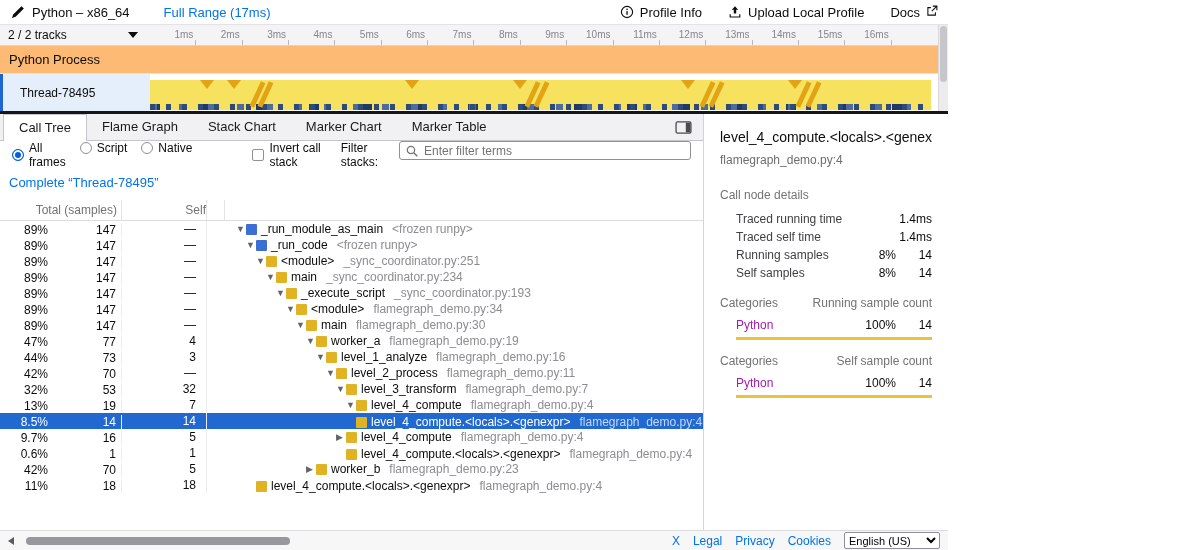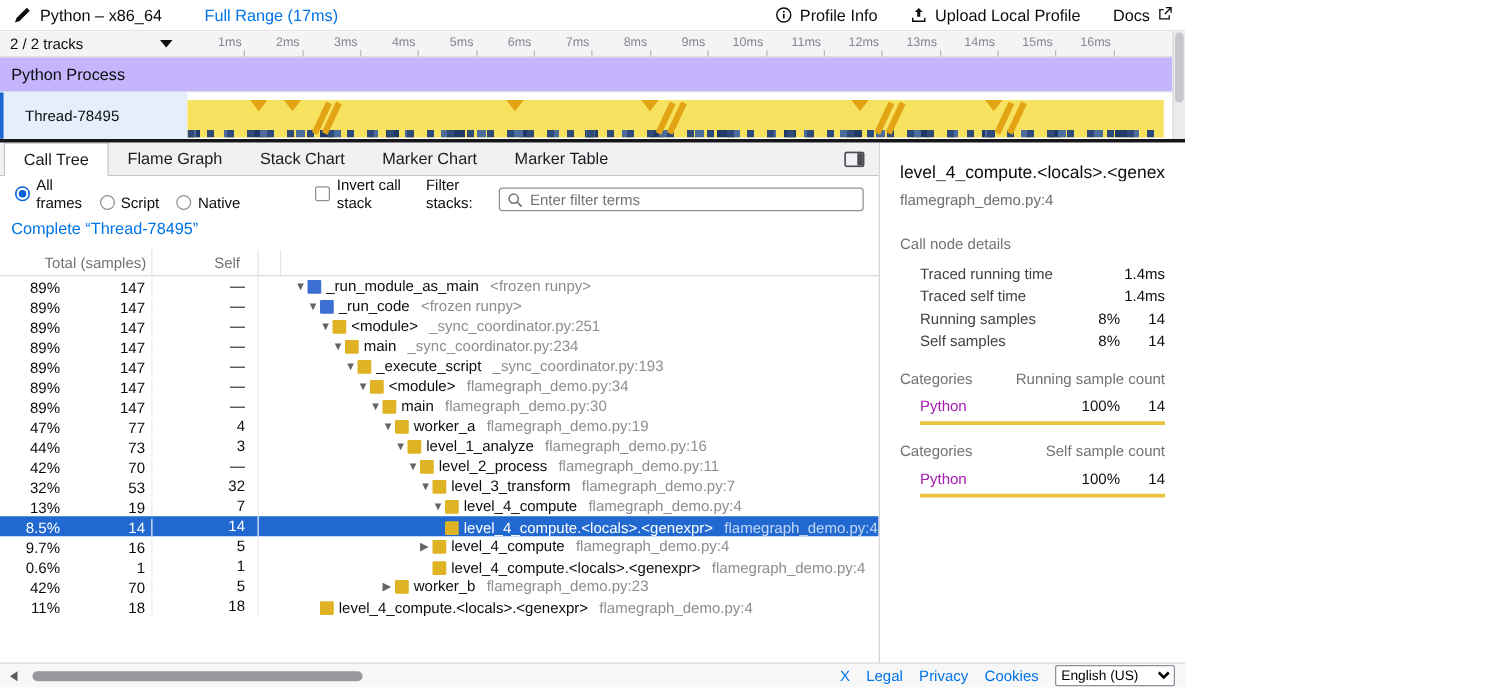--- a/index.html
+++ b/index.html
@@ -25,21 +25,21 @@
 
   .ruler-row{height:21px;display:flex;margin-right:10px;background:#f4f4f6;border-bottom:1px solid #d6d6d9}
   .tracks-select{width:150px;display:flex;align-items:center;padding:0 8px;cursor:pointer}
   .caret{margin-left:auto;margin-right:4px;width:0;height:0;border-left:5px solid transparent;
          border-right:5px solid transparent;border-top:6px solid #0c0c0d}
   .ruler{flex:1;position:relative}
   .ruler-tick{position:absolute;top:0;bottom:0;width:0}
   .ruler-tick::after{content:"";position:absolute;right:0;bottom:0;width:1px;height:5px;background:#b9b9be}
   .tick-label{position:absolute;right:3px;top:4px;font-size:10px;color:#85858c;white-space:nowrap}
 
-  .process-row{height:28px;line-height:27px;padding-left:9px;font-size:13px;background:#c4b5fd;
+  .process-row{height:28px;line-height:27px;padding-left:9px;font-size:13px;background:#fdba74;
                border-bottom:1px solid #e5e5e8;margin-right:10px}
 
   .thread-row{height:37px;display:flex;margin-right:10px;background:#fff}
   .thread-accent{width:3px;background:#1f66d4;flex:0 0 auto}
   .thread-label{width:147px;flex:0 0 auto;background:#e4effb;font-size:12px;display:flex;
                 align-items:center;padding-left:17px}
   .graph{flex:1;position:relative;background:#fff}
   .band{position:absolute;left:0;top:6px;bottom:1px;right:7px;background:#f6e25f;overflow:hidden}
   .marker-tri{position:absolute;top:0;width:0;height:0;margin-left:-7px;
               border-left:7px solid transparent;border-right:7px solid transparent;border-top:9px solid #e2a414}
@@ -53,40 +53,40 @@
   
   .main{flex:1;display:flex;min-height:0}
   .panel{flex:1;min-width:0;display:flex;flex-direction:column;background:#fff}
 
   .tabbar{flex:0 0 26px;display:flex;background:#f1f1f3;border-bottom:1px solid #c5c5c9;padding-left:3px}
   .tab{padding:0 15px;line-height:26px;font-size:13px;color:#1a1a1e;cursor:pointer}
   .tab.selected{background:#fff;border:1px solid #c5c5c9;border-bottom:none;margin-bottom:-1px;line-height:25px}
   .sidebar-toggle{margin-left:auto;margin-right:9px;align-self:center;background:none;border:none;
                   padding:2px;cursor:pointer;display:flex}
 
-  .settings{flex:0 0 26px;display:flex;align-items:flex-end;padding:0 12px;background:#fff}
+  .settings{flex:0 0 26px;display:flex;align-items:flex-start;padding:0 12px;background:#fff}
   .radio-opt,.check-opt{display:flex;align-items:center;gap:5px;margin-right:14px;cursor:pointer}
   .radio{width:12px;height:12px;border-radius:50%;border:1px solid #8f8f9d;background:#fff;flex:0 0 auto}
   .radio.checked{background:#0060df;border-color:#0060df;box-shadow:inset 0 0 0 2px #fff}
   .check-opt{margin-left:46px}
   .checkbox{width:12px;height:12px;border:1px solid #8f8f9d;border-radius:2px;background:#fff;flex:0 0 auto}
   .filter-label{margin-left:auto;margin-right:8px}
   .filter-box{position:relative}
   .filter-box input{width:292px;height:19px;border:1px solid #8f8f9d;border-radius:3px;
                     padding:0 6px 0 24px;font:inherit;font-size:12px;color:#0c0c0d}
   .filter-box input::placeholder{color:#737373}
   .search-icon{position:absolute;left:6px;top:3px;display:flex}
 
   .breadcrumb-row{flex:0 0 26px;display:flex;align-items:center;padding-left:9px}
   .crumb{font-size:13px;color:#0074e8;cursor:pointer;text-decoration:none}
 
   .table-header{display:flex;height:21px;margin-top:5px;border-bottom:1px solid #dcdcdf;
                 color:#737373;font-size:12px}
   .h-total{width:122px;text-align:right;padding-right:4px;line-height:20px;border-right:1px solid #e4e4e7}
-  .h-self{width:85px;text-align:right;padding-right:14px;line-height:20px;border-right:1px solid #e4e4e7}
+  .h-self{width:85px;text-align:right;line-height:20px;border-right:1px solid #e4e4e7}
   .h-gap{width:18px;border-right:1px solid #e4e4e7}
   .h-tree{flex:1}
 
   .tree-body{flex:1;overflow:hidden}
   .tree-row{display:flex;height:16px;align-items:flex-end;cursor:default}
   .c-total{width:122px;display:flex;align-items:center;border-right:1px solid #ececef}
   .pct{width:48px;text-align:right}
   .cnt{flex:1;text-align:right;padding-right:5px}
   .c-self{width:85px;text-align:right;padding-right:10px;line-height:16px;border-right:1px solid #ececef}
   .c-gap{width:18px;border-right:1px solid #ececef}

